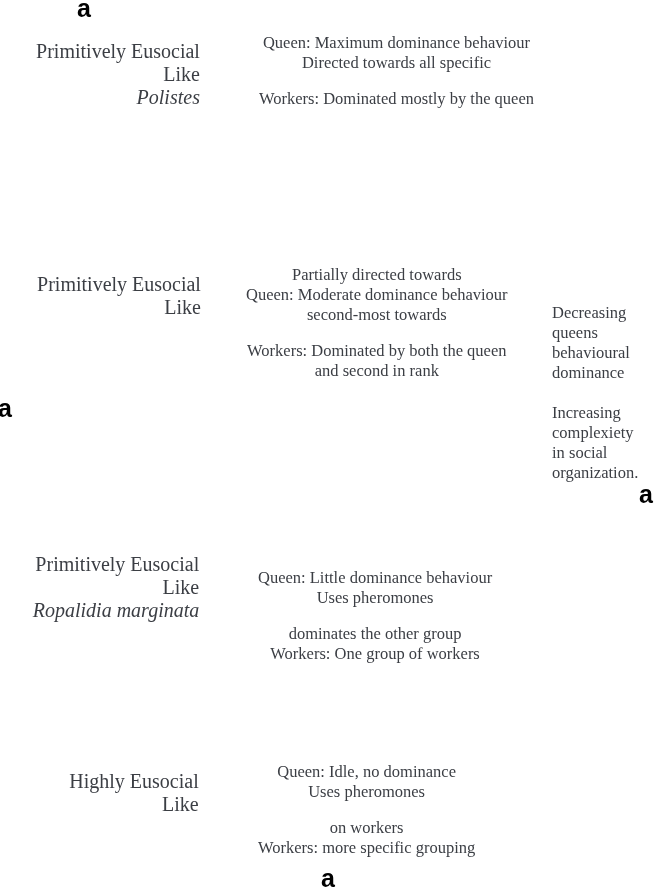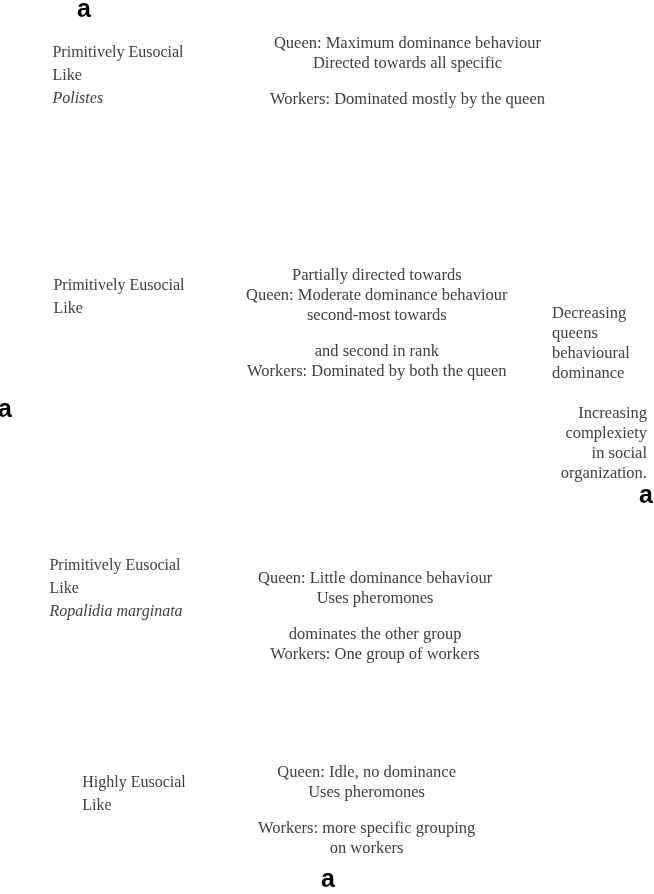--- a/index.html
+++ b/index.html
@@ -15,22 +15,22 @@
   .panel-label {
     position: absolute;
     font-family: "Liberation Sans", sans-serif;
     font-weight: bold;
     font-size: 25px;
     line-height: 25px;
     color: #000000;
   }
   .stage {
     position: absolute;
-    text-align: left;
-    font-size: 16px;
+    text-align: right;
+    font-size: 20px;
     line-height: 23px;
     transform: translateX(-50%);
     white-space: nowrap;
   }
   .stage .italic { font-style: italic; }
   .desc {
     position: absolute;
     text-align: center;
     font-size: 16.5px;
     line-height: 20px;
@@ -40,60 +40,60 @@
   .note {
     position: absolute;
     left: 552px;
     top: 267px;
     width: 95px;
     font-size: 16.5px;
     line-height: 20px;
     text-align: left;
     margin-top: 36px;
   }
-  .note .para2 { margin-top: 20px; text-align: right; }
+  .note .para2 { margin-top: 20px; }
 </style>
 </head>
 <body>
 
 <div class="canvas">
 
   <div class="panel-label" style="left:77px; top:-4px;">a</div>
   <div class="panel-label" style="left:-2px; top:396px;">a</div>
   <div class="panel-label" style="left:639px; top:482px;">a</div>
   <div class="panel-label" style="left:321px; top:866px;">a</div>
 
   <div class="stage" style="left:118px; top:40px;">
     <div>Primitively Eusocial</div>
     <div>Like</div>
     <div class="italic">Polistes</div>
   </div>
-  <div class="desc" style="left:270px; top:33px;">
+  <div class="desc" style="left:259px; top:33px;">
     <div class="queen-para">
       <div>Queen: Maximum dominance behaviour</div>
       <div>Directed towards all specific</div>
     </div>
     <div class="workers-para">
       <div>Workers: Dominated mostly by the queen</div>
     </div>
   </div>
 
   <div class="stage" style="left:119px; top:273px;">
     <div>Primitively Eusocial</div>
     <div>Like</div>
   </div>
   <div class="desc" style="left:246px; top:265px;">
     <div class="queen-para">
       <div>Partially directed towards</div>
       <div>Queen: Moderate dominance behaviour</div>
       <div>second-most towards</div>
     </div>
     <div class="workers-para">
+      <div>Workers: Dominated by both the queen</div>
       <div>and second in rank</div>
-      <div>Workers: Dominated by both the queen</div>
     </div>
   </div>
 
   <div class="note">
     <div class="para1">
       <div>Decreasing</div>
       <div>queens</div>
       <div>behavioural</div>
       <div>dominance</div>
     </div>
@@ -124,18 +124,18 @@
   <div class="stage" style="left:134px; top:770px;">
     <div>Highly Eusocial</div>
     <div>Like</div>
   </div>
   <div class="desc" style="left:258px; top:762px;">
     <div class="queen-para">
       <div>Queen: Idle, no dominance</div>
       <div>Uses pheromones</div>
     </div>
     <div class="workers-para">
+      <div>on workers</div>
       <div>Workers: more specific grouping</div>
-      <div>on workers</div>
     </div>
   </div>
 
 </div>
 
 </body></html>

